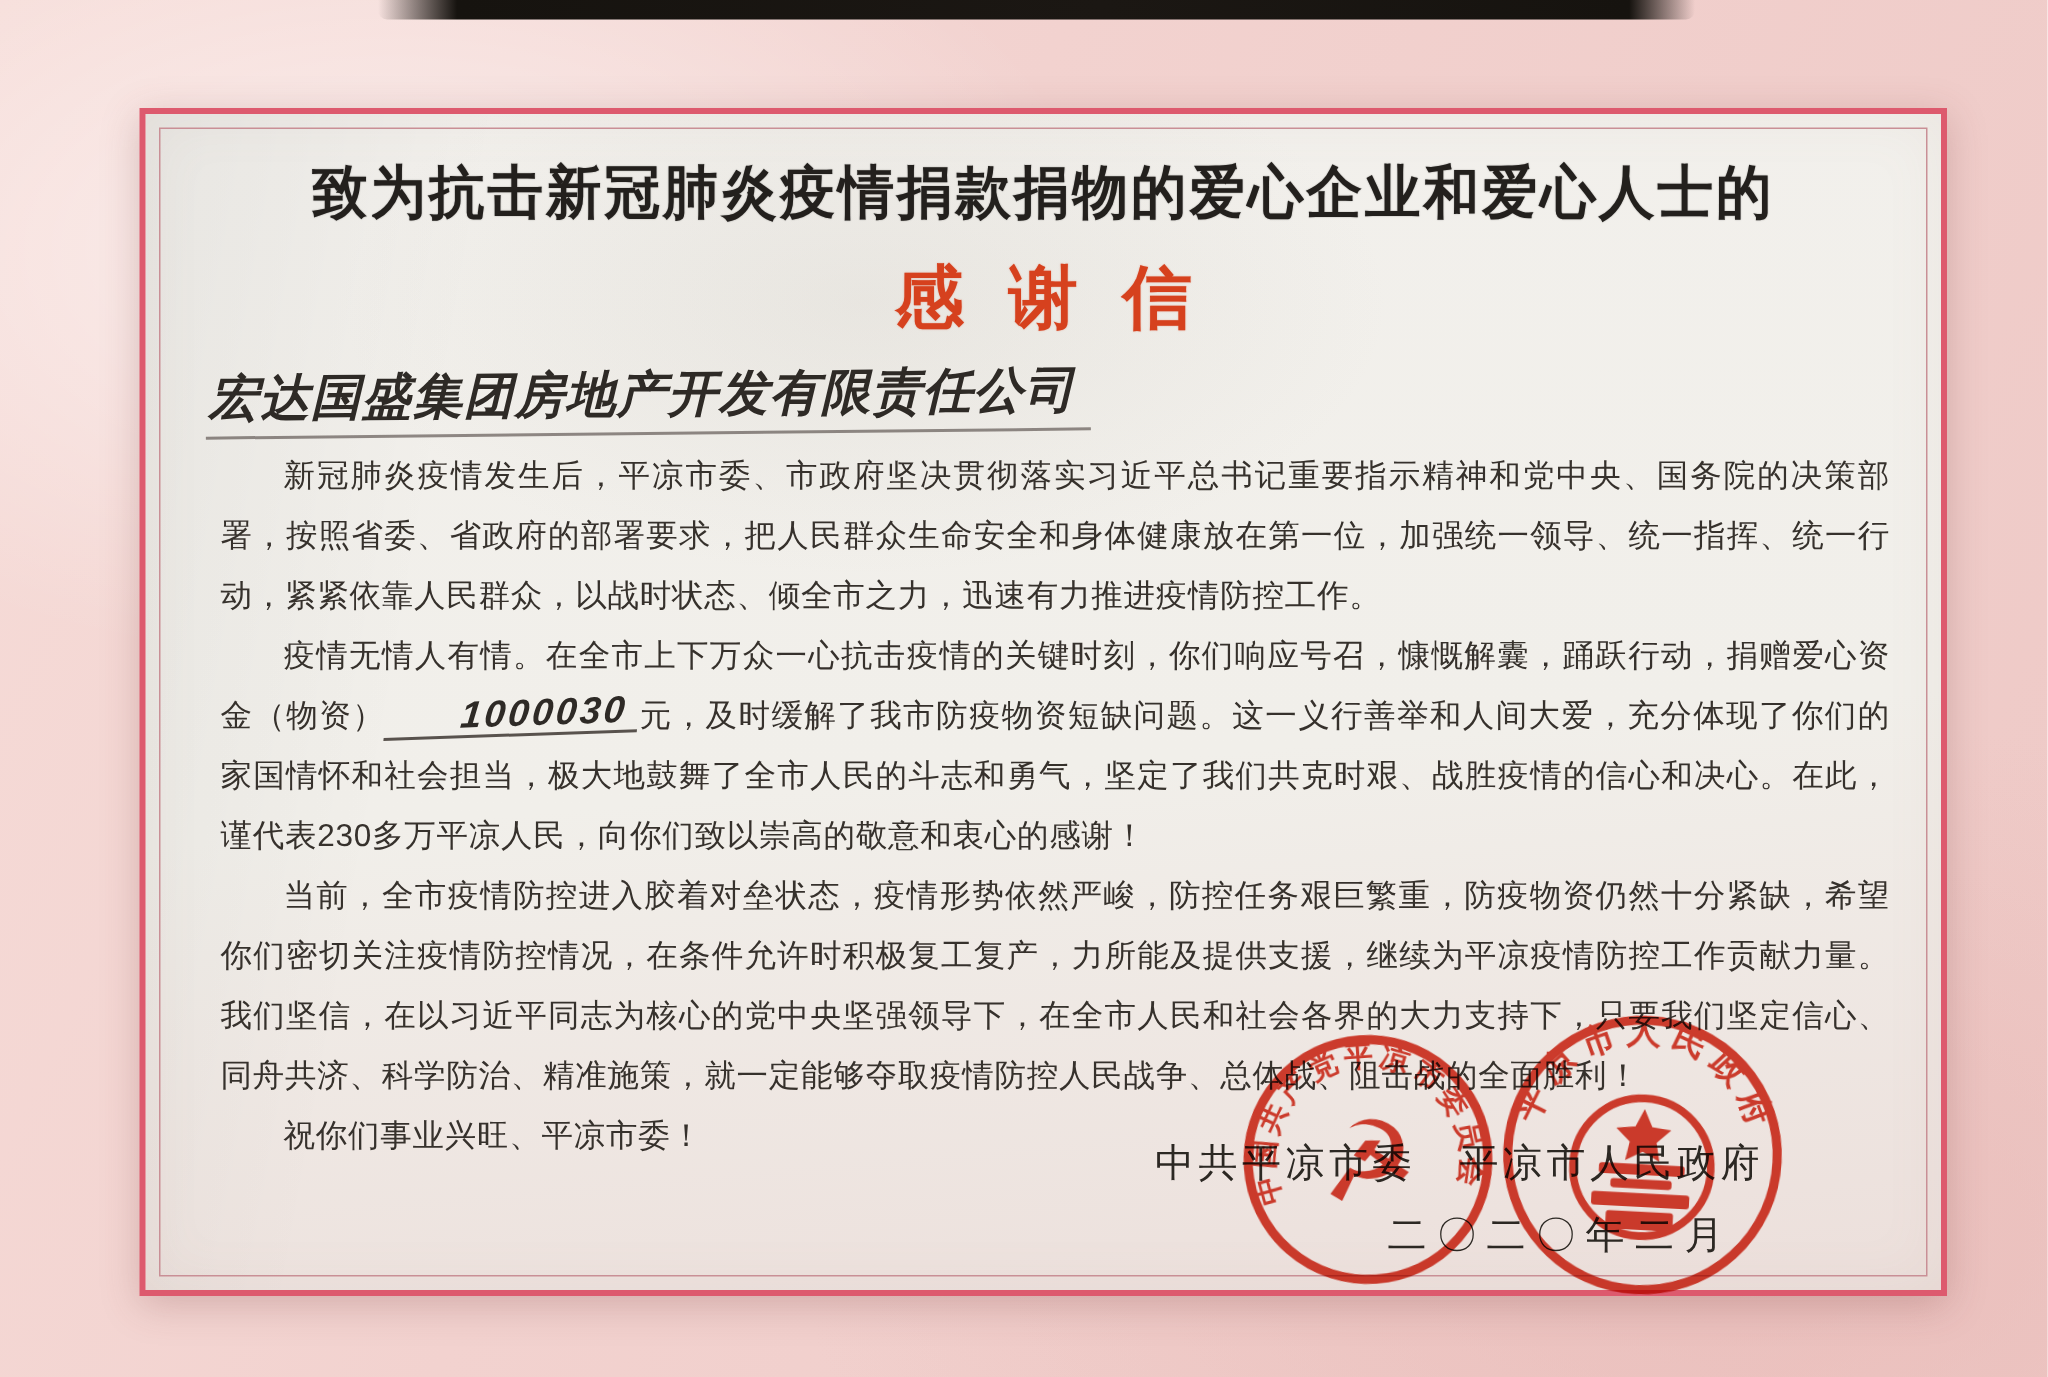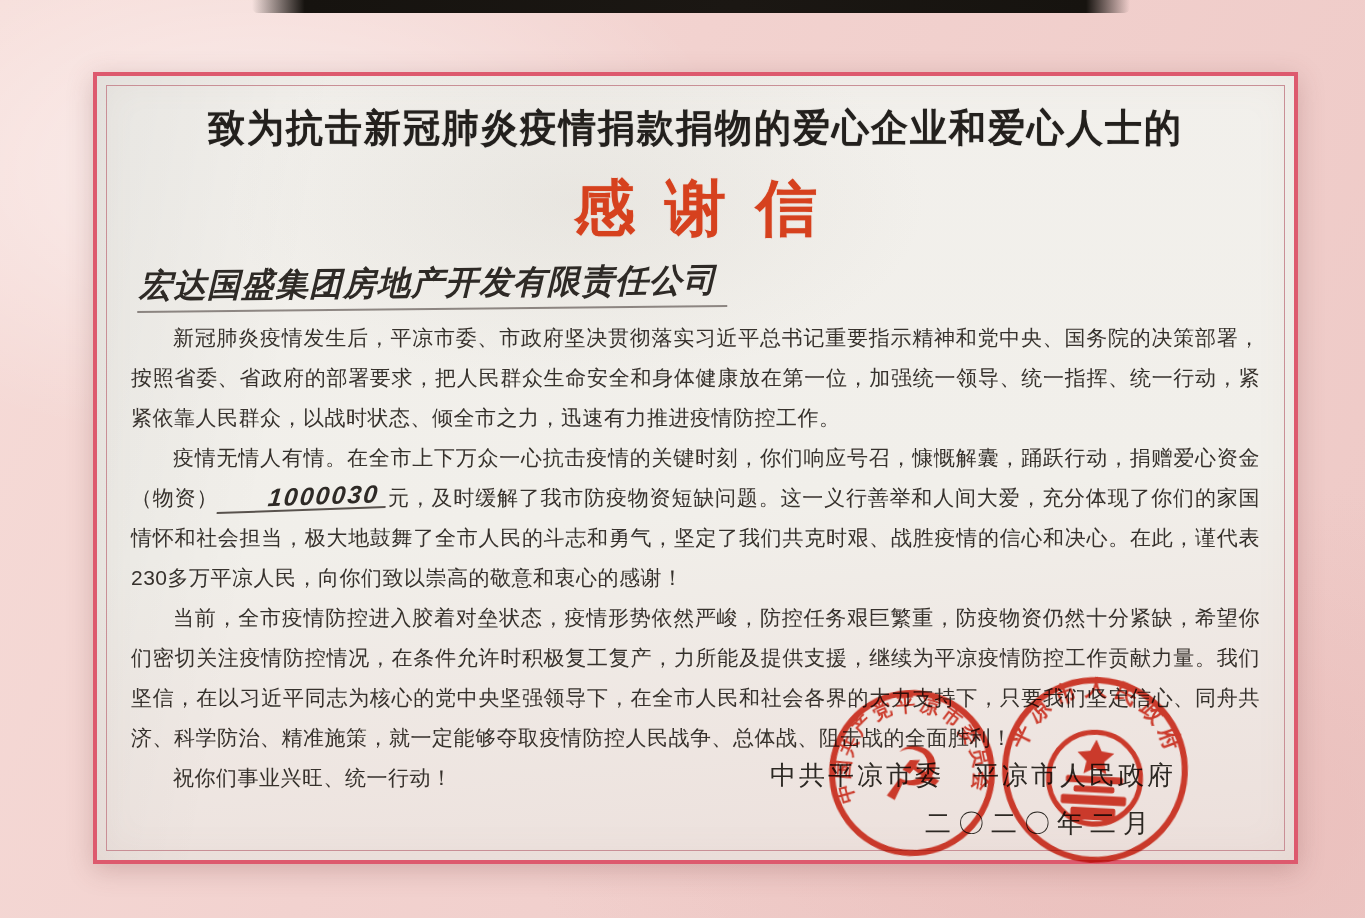--- a/index.html
+++ b/index.html
@@ -45,36 +45,36 @@
   .heading{
     margin-top:12px; text-align:center;
     font-size:37px; font-weight:900; letter-spacing:2px;
     color:var(--title_ink);
     transform:scaleY(1.04);
     text-shadow:0 0 1px rgba(0,0,0,.4);
     white-space:nowrap;
   }
   .big-title{
     margin-top:14px; text-align:center;
-    font-size:61px; font-weight:900; letter-spacing:30px; text-indent:30px;
+    font-size:46px; font-weight:900; letter-spacing:30px; text-indent:30px;
     color:var(--subtitle_red);
     text-shadow:0 0 1px rgba(214,65,30,.5);
   }
   .recipient{
     margin-top:10px; margin-left:6px;
     font-size:33px; line-height:46px;
     font-style:italic; font-weight:bold;
     color:var(--hand_ink);
     letter-spacing:1px;
     transform:rotate(-0.6deg);
     width:fit-content;
     border-bottom:2px solid rgba(60,50,45,.55);
     padding:0 10px 2px 2px;
   }
-  .body-text{margin-top:8px;}
+  .body-text{margin-top:8px;margin-left:16px;}
   .body-text p{
     font-size:21px; line-height:40px;
     text-align:justify; text-indent:2em;
     color:var(--ink);
     letter-spacing:.5px;
   }
   .amount{
     display:inline-block;
     font-style:italic; font-weight:bold;
     font-size:25px; letter-spacing:2px;
@@ -123,21 +123,21 @@
       <p>
         <span>新冠肺炎疫情发生后，平凉市委、市政府坚决贯彻落实习近平总书记重要指示精神和党中央、国务院的决策部署，按照省委、省政府的部署要求，把人民群众生命安全和身体健康放在第一位，加强统一领导、统一指挥、统一行动，紧紧依靠人民群众，以战时状态、倾全市之力，迅速有力推进疫情防控工作。</span>
       </p>
       <p>
         <span>疫情无情人有情。在全市上下万众一心抗击疫情的关键时刻，你们响应号召，慷慨解囊，踊跃行动，捐赠爱心资金（物资）</span><span class="amount">1000030</span><span>元，及时缓解了我市防疫物资短缺问题。这一义行善举和人间大爱，充分体现了你们的家国情怀和社会担当，极大地鼓舞了全市人民的斗志和勇气，坚定了我们共克时艰、战胜疫情的信心和决心。在此，谨代表230多万平凉人民，向你们致以崇高的敬意和衷心的感谢！</span>
       </p>
       <p>
         <span>当前，全市疫情防控进入胶着对垒状态，疫情形势依然严峻，防控任务艰巨繁重，防疫物资仍然十分紧缺，希望你们密切关注疫情防控情况，在条件允许时积极复工复产，力所能及提供支援，继续为平凉疫情防控工作贡献力量。我们坚信，在以习近平同志为核心的党中央坚强领导下，在全市人民和社会各界的大力支持下，只要我们坚定信心、同舟共济、科学防治、精准施策，就一定能够夺取疫情防控人民战争、总体战、阻击战的全面胜利！</span>
       </p>
       <p>
-        <span>祝你们事业兴旺、统一行动！</span>
+        <span>祝你们事业兴旺、平凉市委！</span>
       </p>
     </div>
 
     <div class="sign-line">中共平凉市委　平凉市人民政府</div>
     <div class="date-line">二〇二〇年二月</div>
 
     <svg class="seal seal-party" viewBox="0 0 172 172">
       <circle cx="86" cy="86" r="79" fill="none" stroke="currentColor" stroke-width="6"></circle>
       <defs>
         <path id="arc-party" d="M 34 120 A 62 62 0 1 1 138 120" fill="none"></path>

